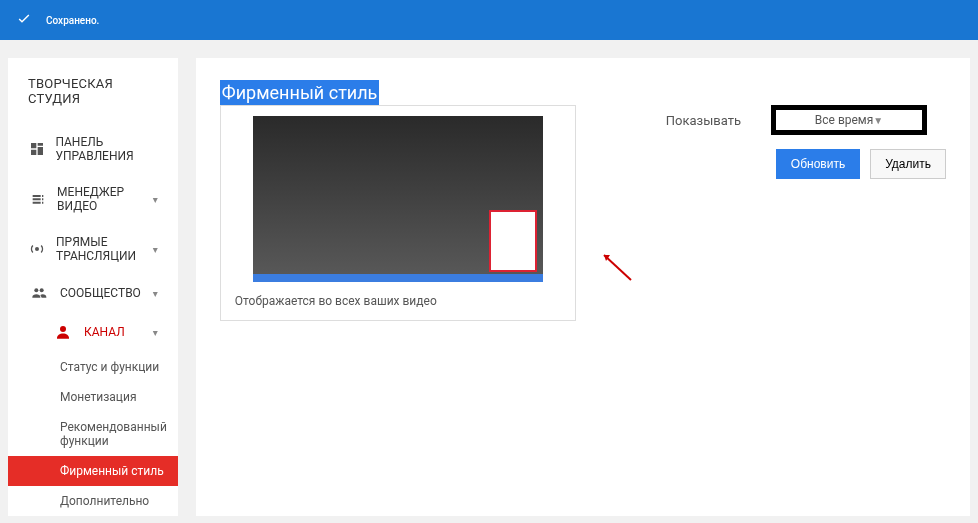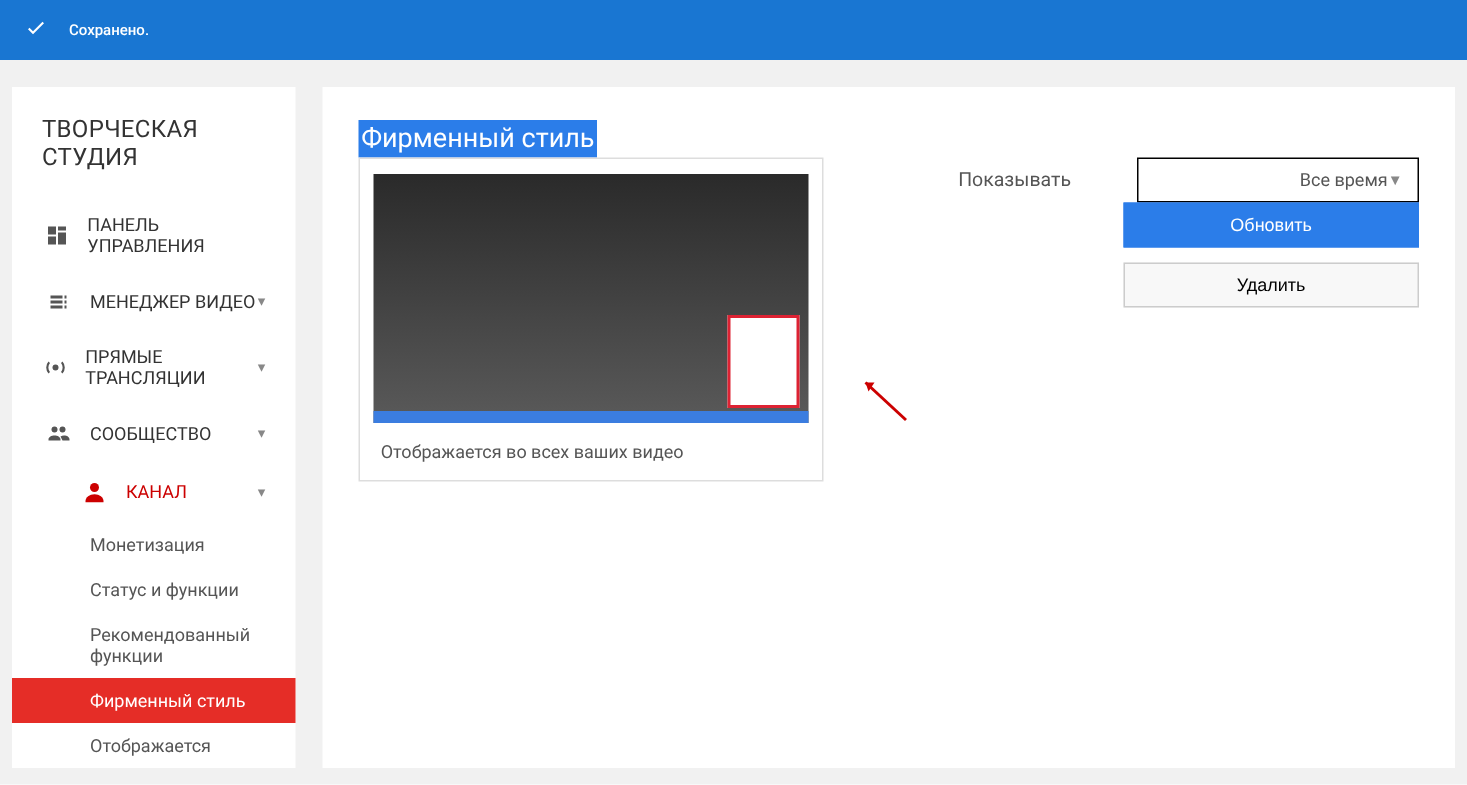--- a/index.html
+++ b/index.html
@@ -5,55 +5,55 @@
     * { box-sizing: border-box; margin: 0; padding: 0; }
     body { font-family: Roboto, Arial, sans-serif; background: #f1f1f1; width: 978px; height: 523px; overflow: hidden; }
     
     .top-banner { background: #1976d2; color: #fff; height: 40px; display: flex; align-items: center; padding: 0 16px; }
     .top-banner .check { margin-right: 14px; }
     .top-banner .msg { font-size: 10px; font-weight: 500; }
     
     .layout { display: flex; margin-top: 18px; }
     
     .sidebar { width: 218px; background: #fff; margin-left: 8px; padding-top: 18px; }
-    .sidebar-title { font-size: 16px; font-weight: 400; color: #333; padding: 0 20px 18px 20px; letter-spacing: 0.2px; }
+    .sidebar-title { font-size: 13px; font-weight: 400; color: #333; padding: 0 20px 18px 20px; letter-spacing: 0.2px; }
     
     .sidebar-item { display: flex; align-items: center; padding: 11px 20px; font-size: 12px; color: #333; cursor: pointer; position: relative; }
     .sidebar-item .ic { width: 22px; margin-right: 10px; display: inline-flex; align-items: center; justify-content: center; }
     .sidebar-item .chev { margin-left: auto; color: #888; font-size: 10px; }
     .sidebar-item.active { color: #c00; padding-left: 44px; }
     .sidebar-item.active .ic svg { fill: #c00; }
     
     .sub-items { padding-left: 52px; }
     .sub-item { font-size: 12px; color: #555; padding: 8px 10px 8px 0; cursor: pointer; }
     .sub-item.selected { background: #e52d27; color: #fff; margin-left: -52px; padding-left: 52px; }
     
     .main { flex: 1; background: #fff; margin-left: 18px; margin-right: 8px; padding: 22px 24px; }
     .page-heading { display: inline-block; background: #2b7de9; color: #fff; font-size: 18px; font-weight: 400; padding: 2px 2px; }
     
     .section-label { font-size: 13px; color: #555; margin-top: 22px; margin-bottom: 10px; }
     
     .content-row { display: flex; align-items: flex-start; gap: 30px; }
     
-    .preview-card { border: 1px solid #ddd; width: 310px; }
+    .preview-card { border: 1px solid #ddd; width: 356px; }
     .preview-video { width: 290px; height: 166px; margin: 10px auto 0 auto; background: linear-gradient(#2a2a2a, #5a5a5a); position: relative; }
     .preview-video .progress { position: absolute; left: 0; right: 0; bottom: 0; height: 8px; background: #3b7de0; }
     .preview-video .wm { position: absolute; right: 6px; bottom: 10px; width: 48px; height: 62px; background: #fff; border: 2px solid #d23; }
     .preview-caption { font-size: 12px; color: #555; padding: 12px 14px; }
     
     .arrow-annot { margin-top: 140px; margin-left:-10px; }
     
     .controls { }
-    .controls-row { display: flex; align-items: center; gap: 44px; }
+    .controls-row { display: flex; align-items: center; gap: 30px; margin-bottom: 14px; }
     .ctrl-label { font-size: 13px; color: #555; }
-    .select { border: 1px solid #000000; height: 30px; width: 188px; display: flex; align-items: center; padding: 0 10px; font-size: 12px; color: #555; background:#fff; cursor: pointer; justify-content: flex-end; }
+    .select { border: 5px solid #000000; height: 30px; width: 156px; display: flex; align-items: center; padding: 0 10px; font-size: 12px; color: #555; background:#fff; cursor: pointer; justify-content: center; }
     .select .tri { color:#888; font-size:10px; }
     .btn { height: 30px; padding: 0 14px; font-size: 12px; border: 1px solid #ccc; background: #f8f8f8; cursor: pointer; color:#000000; }
     .btn.primary { background: #2b7de9; color: #fff; border-color: #2b7de9; font-weight:500; }
-    .btn-row { display: flex; gap: 10px; flex-direction: column; }
+    .btn-row { display: flex; gap: 10px; }
   </style>
 </head>
 <body>
 
 <div class="top-banner">
   <span class="check">
     <svg width="16" height="16" viewBox="0 0 24 24" fill="#fff">
         <path d="M9 16.2l-3.5-3.5L4 14.2 9 19.2 20 8.2l-1.5-1.5z"></path>
       </svg>
   </span>
@@ -111,25 +111,25 @@
         <svg width="18" height="18" viewBox="0 0 24 24" fill="#c00">
             <circle cx="12" cy="8" r="4"></circle>
             <path d="M4 20c0-3.3 3.6-6 8-6s8 2.7 8 6v1H4z"></path>
           </svg>
       </span>
       <span>КАНАЛ</span>
       <span class="chev">▾</span>
     </div>
 
     <div class="sub-items">
+      <div class="sub-item">Статус и функции</div>
       <div class="sub-item">Монетизация</div>
-      <div class="sub-item">Статус и функции</div>
       <div class="sub-item">Рекомендованный функции</div>
       <div class="sub-item selected">Фирменный стиль</div>
-      <div class="sub-item">Отображается</div>
+      <div class="sub-item">Дополнительно</div>
     </div>
   </div>
 
   <div class="main">
     <span class="page-heading">Фирменный стиль</span>
 
 
     <div class="content-row">
       <div class="preview-card">
         <div class="preview-video">

